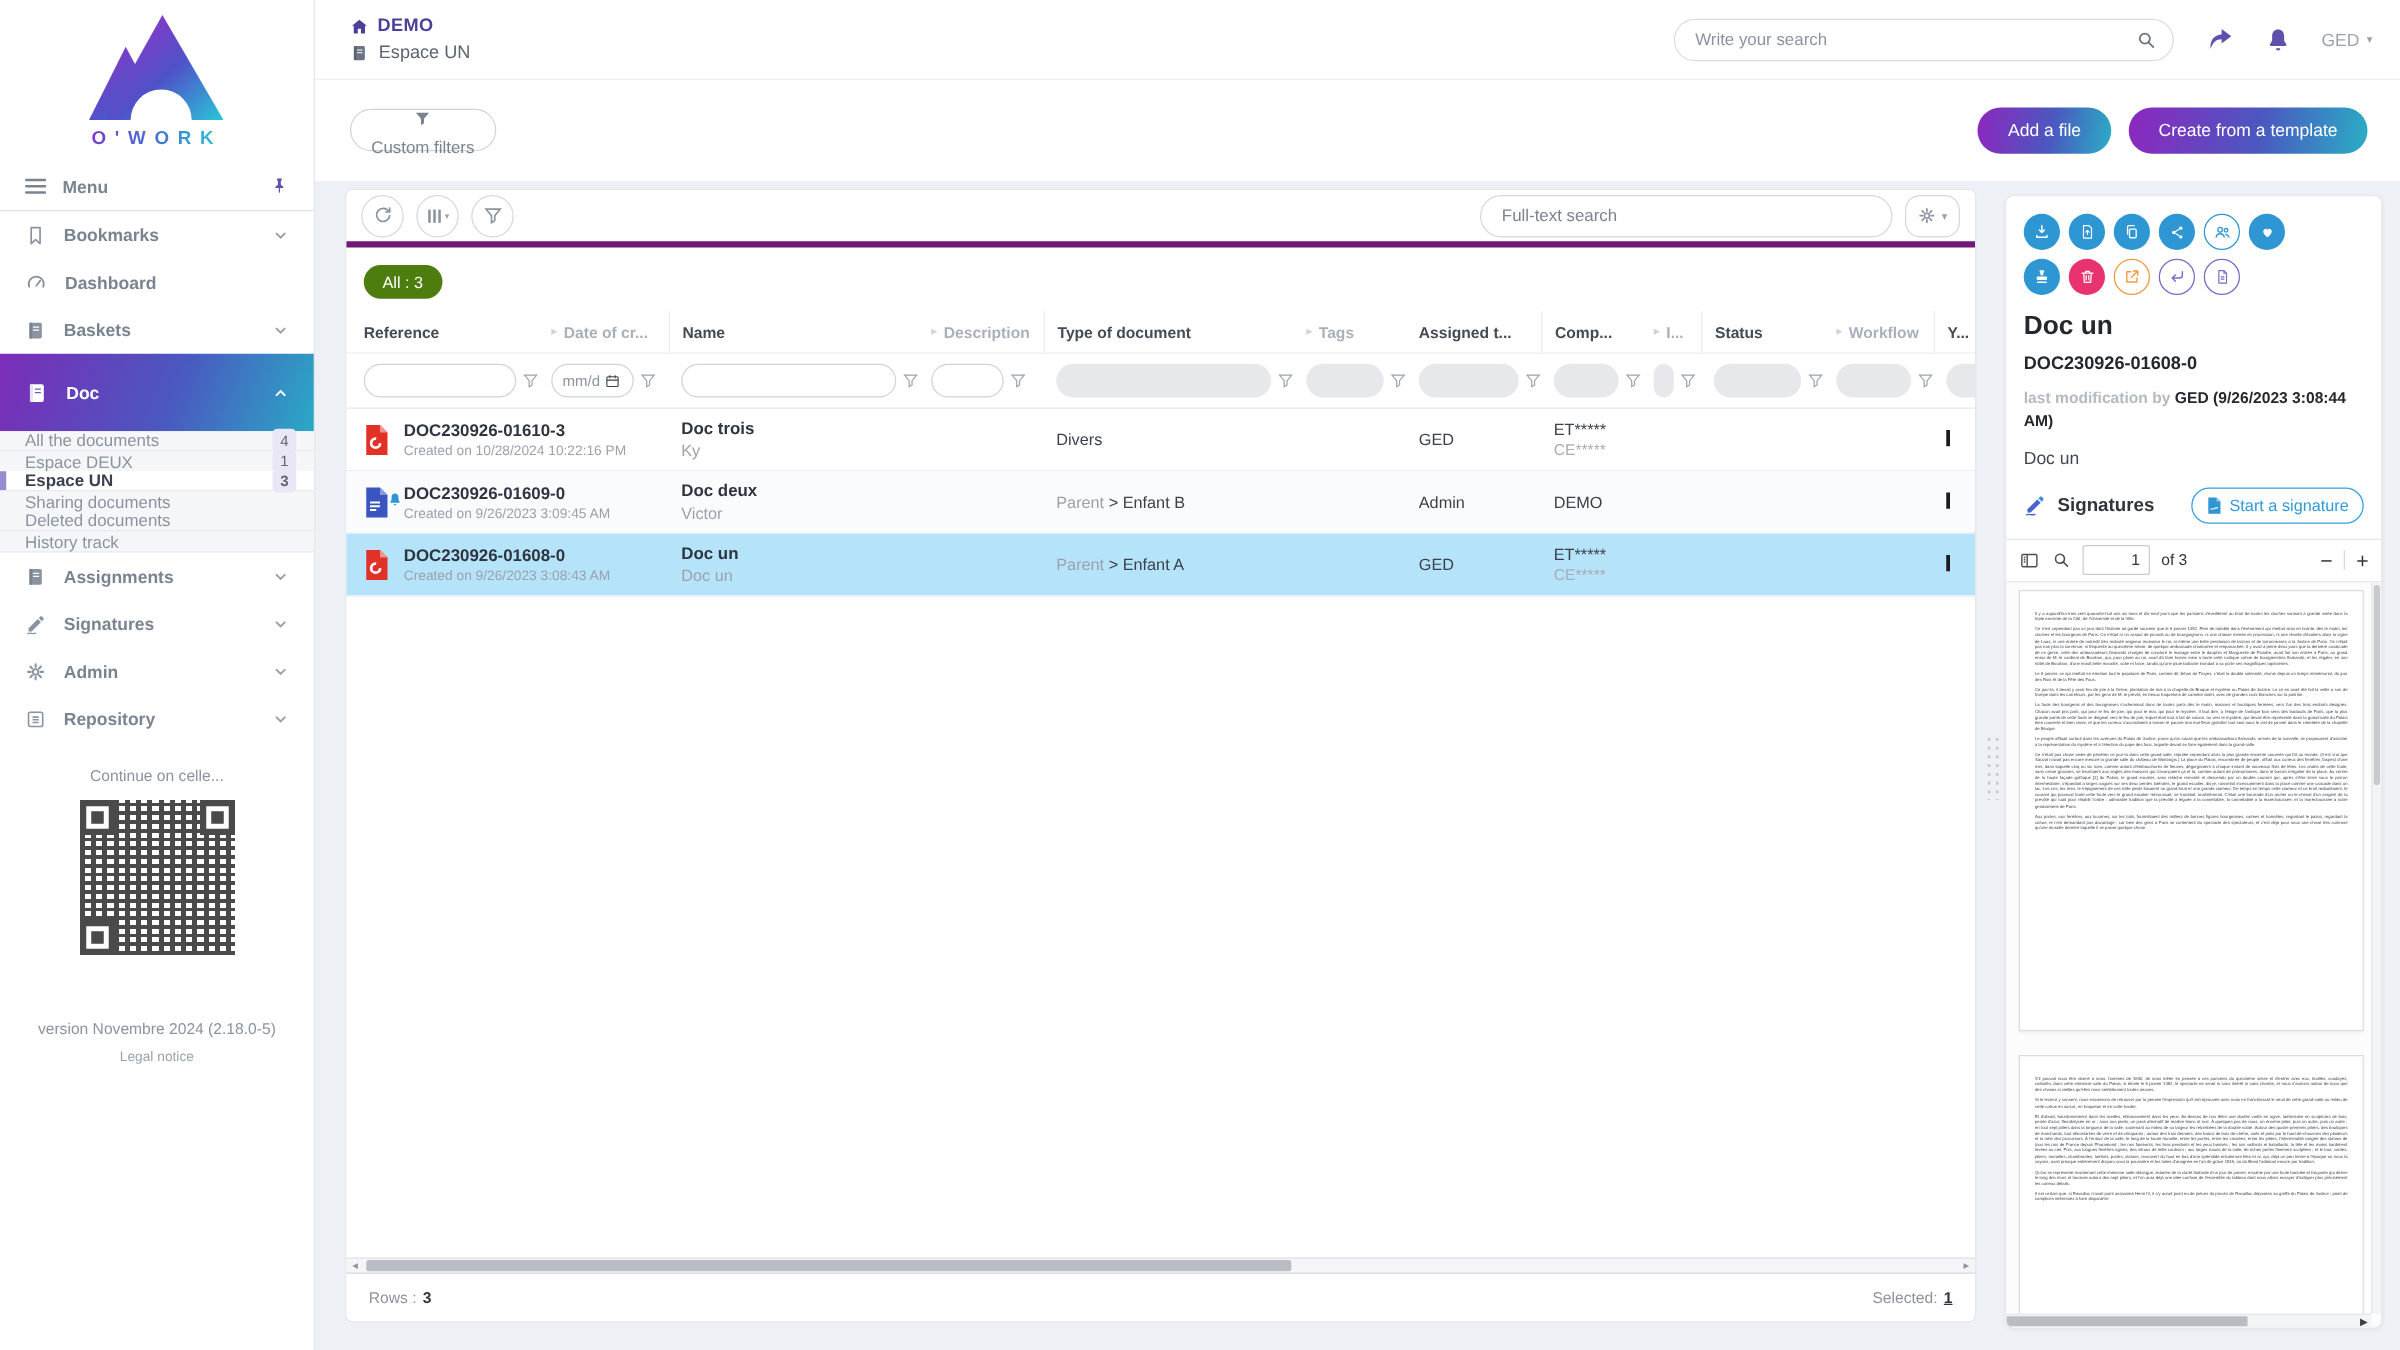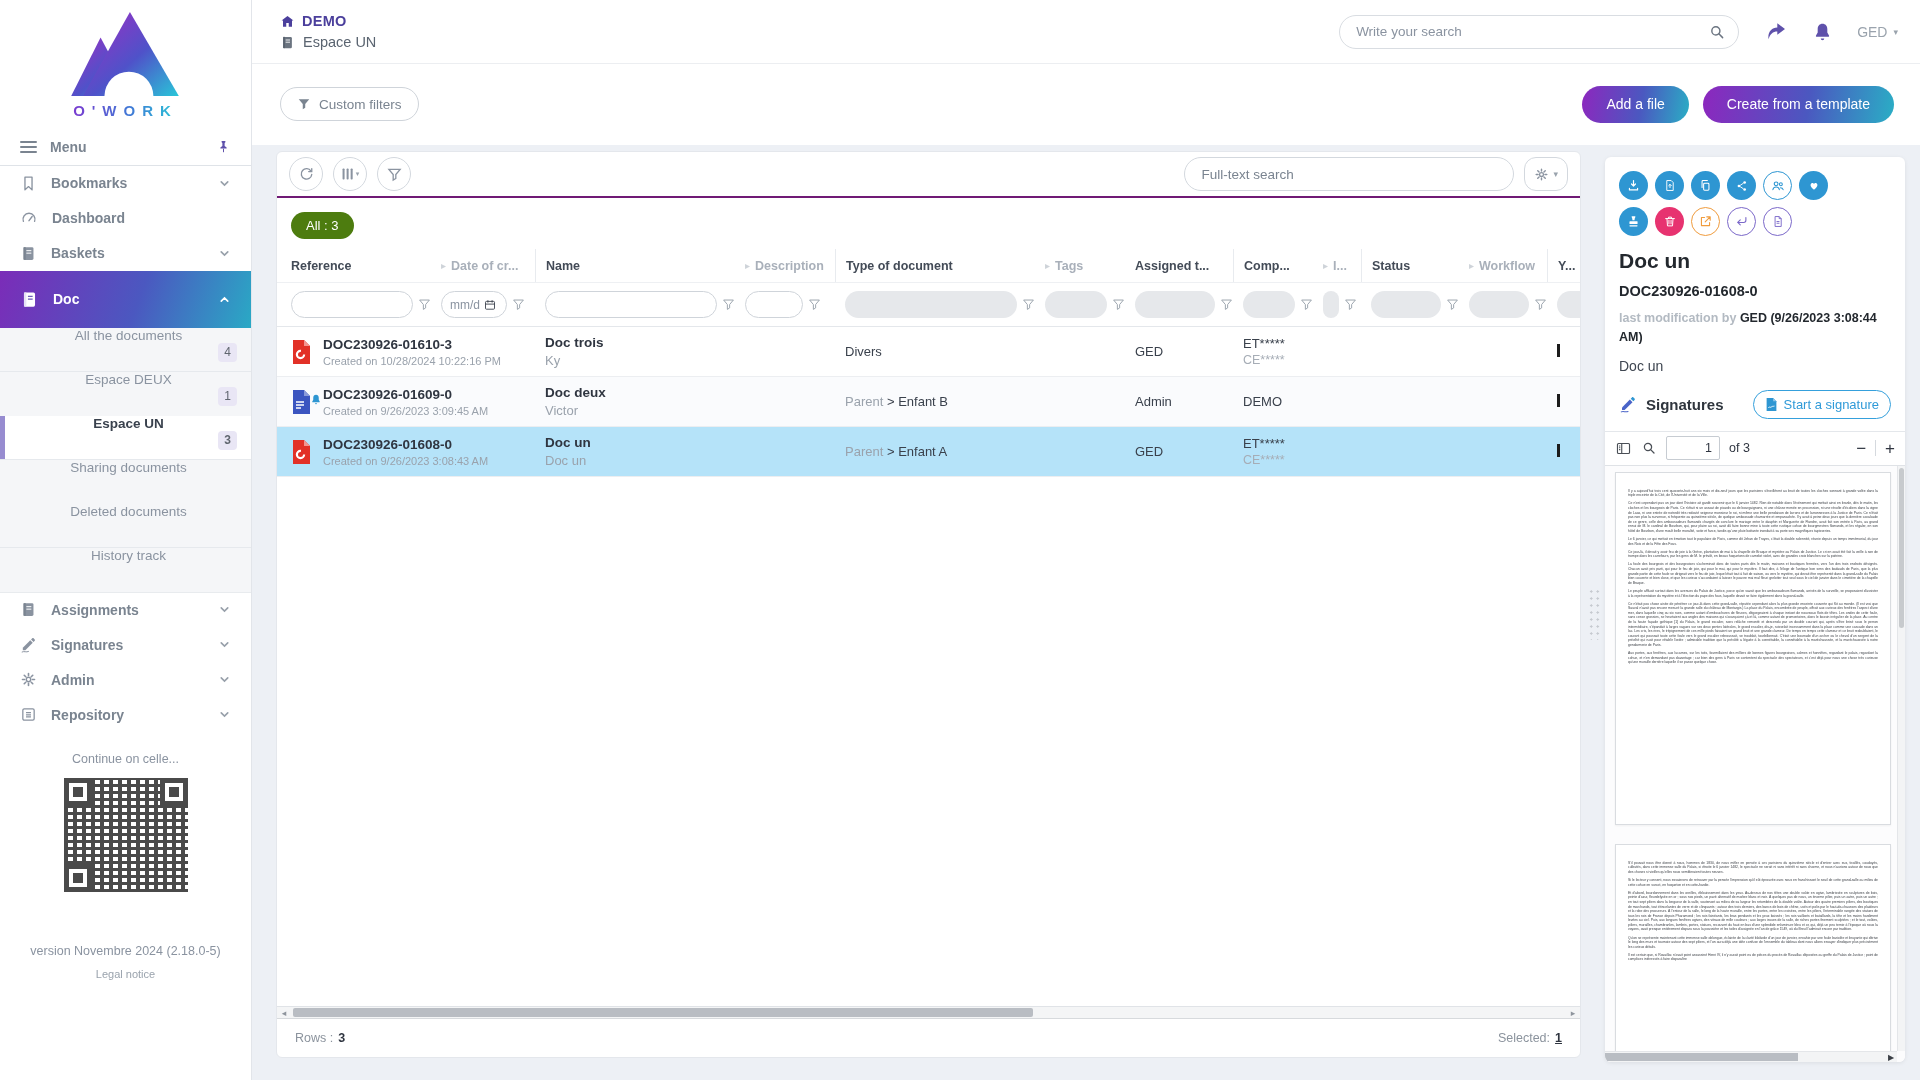--- a/index.html
+++ b/index.html
@@ -13,21 +13,21 @@
   .wordmark { font-size:15px; font-weight:800; letter-spacing:7px; margin-top:2px;
       background:linear-gradient(90deg,#7a3bd0,#3f7ad6 55%,#2bc4d6);
       -webkit-background-clip:text; background-clip:text; color:transparent; }
   .menu-row { height:40px; margin-top:6px; display:flex; align-items:center; gap:13px; padding:0 20px; border-bottom:1px solid #dfe3e8; color:#7a8490; font-size:14px; font-weight:600; }
   .menu-row .pin { margin-left:auto; }
   .nav-item { height:38px; display:flex; align-items:center; gap:14px; padding:0 20px; color:#7a8490; font-size:14px; font-weight:600; cursor:pointer; }
   .nav-item .chev { margin-left:auto; color:#98a0aa; }
   .nav-item.active { height:62px; color:#fff; background:linear-gradient(110deg,#7b2cb8 0%,#4b58c0 55%,#2aa9c5 100%); }
   .nav-item.active .chev { color:#fff; }
   .subnav { background:#f5f6f8; border-bottom:1px solid #e8ebee; }
-  .subnav-item { height:44px; display:flex; align-items:center; padding:0 14px 0 20px; font-size:13.5px; color:#8a93a0; position:relative; cursor:pointer;flex-direction:column; }
+  .subnav-item { height:16px; display:flex; align-items:center; padding:0 14px 0 20px; font-size:13.5px; color:#8a93a0; position:relative; cursor:pointer; }
   .subnav-item.divided { border-bottom:1px solid #e6e9ed; }
   .subnav-item.active { color:#39414d; font-weight:700; background:#fff; }
   .subnav-item.active::before { content:""; position:absolute; left:0; top:0; bottom:0; width:5px; background:#978cd0; }
   .count { margin-left:auto; background:#e9e6f5; color:#60666f; border-radius:4px; min-width:19px; height:19px; display:flex; align-items:center; justify-content:center; font-size:12px; padding:0 4px; }
   .mobile-block { margin-top:20px; text-align:center; color:#8a93a0; font-size:12.5px; }
   .qr { margin:8px auto 0; width:132px; height:132px; background:#fff; border:4px solid #fff; position:relative;
         background-image:repeating-linear-gradient(0deg,#4a4a4a 0 3px,transparent 3px 7px),
                          repeating-linear-gradient(90deg,#4a4a4a 0 4px,#fff 4px 9px); }
   .finder { position:absolute; width:28px; height:28px; background:#fff; border:5px solid #4a4a4a; }
   .finder::after { content:""; position:absolute; left:4px; top:4px; width:10px; height:10px; background:#4a4a4a; }
@@ -41,29 +41,29 @@
   .crumbs { display:flex; flex-direction:column; gap:5px; }
   .crumb1 { display:flex; align-items:center; gap:7px; color:#4b3f9c; font-weight:800; font-size:14.5px; letter-spacing:.3px; cursor:pointer; }
   .crumb2 { display:flex; align-items:center; gap:8px; color:#5a6470; font-size:14.5px; cursor:pointer; }
   .top-right { margin-left:auto; display:flex; align-items:center; gap:24px; }
   .search-pill { width:400px; height:34px; border:1px solid #d9dde2; border-radius:17px; display:flex; align-items:center; padding:0 12px 0 16px; }
   .search-pill input { border:none; outline:none; flex:1; font-size:13.5px; color:#5a6470; font-family:inherit; }
   .search-pill input::placeholder { color:#8a93a0; }
   .user-chip { display:flex; align-items:center; gap:6px; color:#9aa3ad; font-size:14px; cursor:pointer; }
   .caret { color:#9aa3ad; font-size:9px; }
   .topbar-row2 { height:80px; display:flex; align-items:center; padding:0 26px 0 28px; }
-  .btn-outline { height:34px; border:1px solid #cfd4da; border-radius:17px; background:#fff; display:flex; align-items:center; gap:8px; padding:0 16px; color:#7a8490; font-size:13.5px; cursor:pointer; }
+  .btn-outline { height:34px; border:1px solid #cfd4da; border-radius:17px; background:#fff; display:flex; align-items:center; gap:8px; padding:0 16px; color:#7a8490; font-size:13.5px; cursor:pointer;flex-direction:column; }
   .btn-grad { height:37px; border:none; border-radius:19px; padding:0 24px; color:#fff; font-size:14px; font-family:inherit; cursor:pointer;
       background:linear-gradient(100deg,#8d27be 0%,#4b58c0 55%,#2aaec5 100%); }
   .row2-right { margin-left:auto; display:flex; gap:14px;align-items:flex-end; }
 
   
   .content { position:absolute; left:252px; top:145px; right:0; bottom:0; background:#edf0f5; }
   .main-card { position:absolute; left:24px; top:6px; width:1305px; bottom:22px; background:#fff; border:1px solid #e4e7ec; border-radius:6px; display:flex; flex-direction:column; overflow:hidden; }
-  .toolbar { flex:0 0 46px; display:flex; align-items:center; gap:10px; padding:0 12px; border-bottom:2px solid #701a75; }
+  .toolbar { flex:0 0 46px; display:flex; align-items:center; gap:10px; padding:0 12px; border-bottom:5px solid #701a75; }
   .circle-btn { width:34px; height:34px; border-radius:50%; border:1px solid #d3d8de; background:#fff; display:flex; align-items:center; justify-content:center; color:#8a93a0; cursor:pointer; }
   .toolbar-right { margin-left:auto; display:flex; align-items:center; gap:10px; }
   .ft-search { width:330px; height:34px; border:1px solid #d3d8de; border-radius:17px; display:flex; align-items:center; padding:0 16px; }
   .ft-search input { border:none; outline:none; flex:1; font-size:13.5px; color:#5a6470; font-family:inherit; }
   .ft-search input::placeholder { color:#7a8490; }
   .gear-btn { height:34px; border:1px solid #d3d8de; border-radius:12px; background:#fff; display:flex; align-items:center; gap:4px; padding:0 9px; color:#8a93a0; cursor:pointer; }
   .tabs { padding:14px 14px 10px; }
   .pill-all { display:inline-flex; background:#4d7c0f; color:#fff; border-radius:15px; height:27px; align-items:center; padding:0 15px; font-size:13px; cursor:pointer; }
   .grid { display:grid; grid-template-columns:150px 104px 200px 100px 200px 90px 108px 80px 48px 98px 88px 60px; padding-left:14px; }
   .thead { height:34px; align-items:center; border-bottom:1px solid #eef0f3; }

